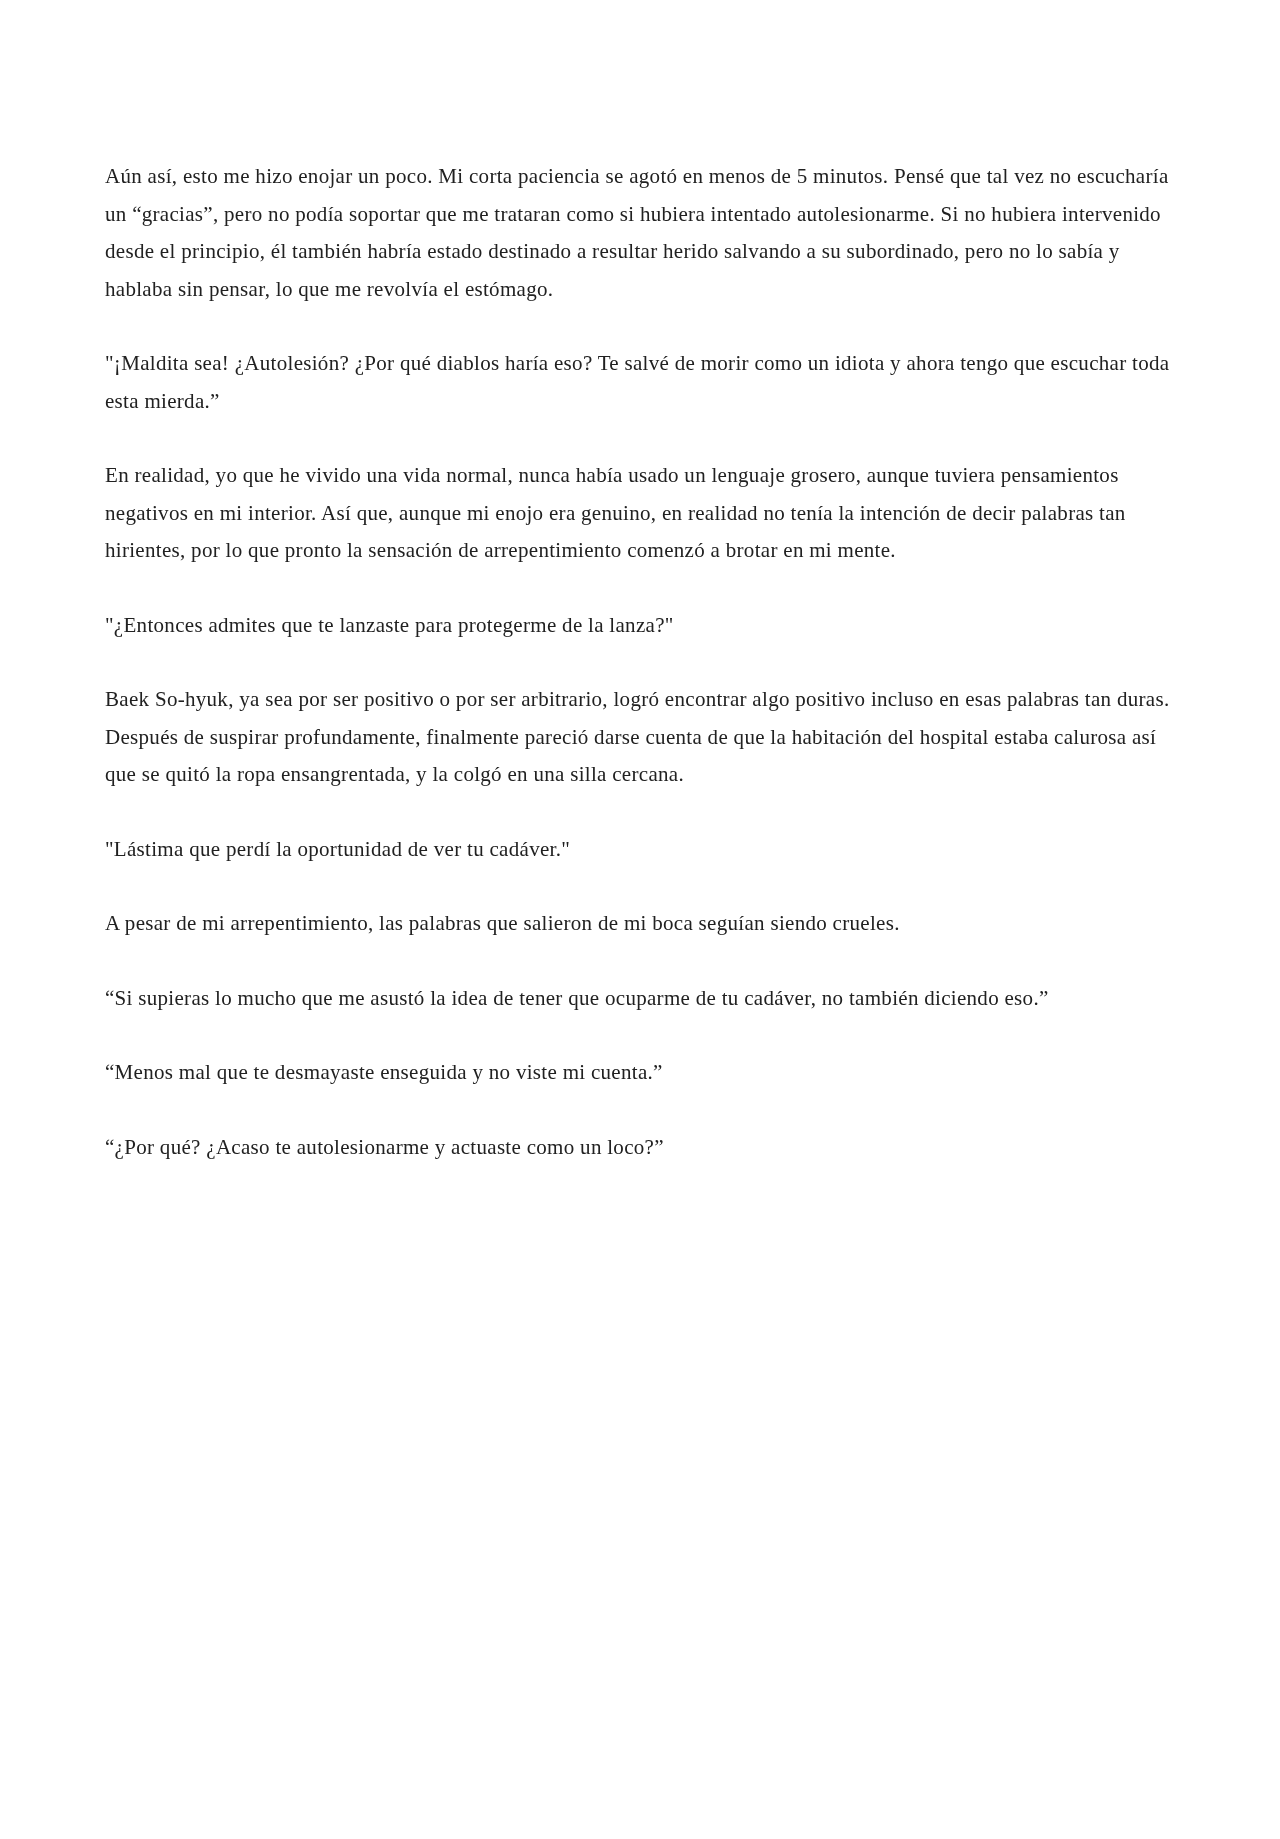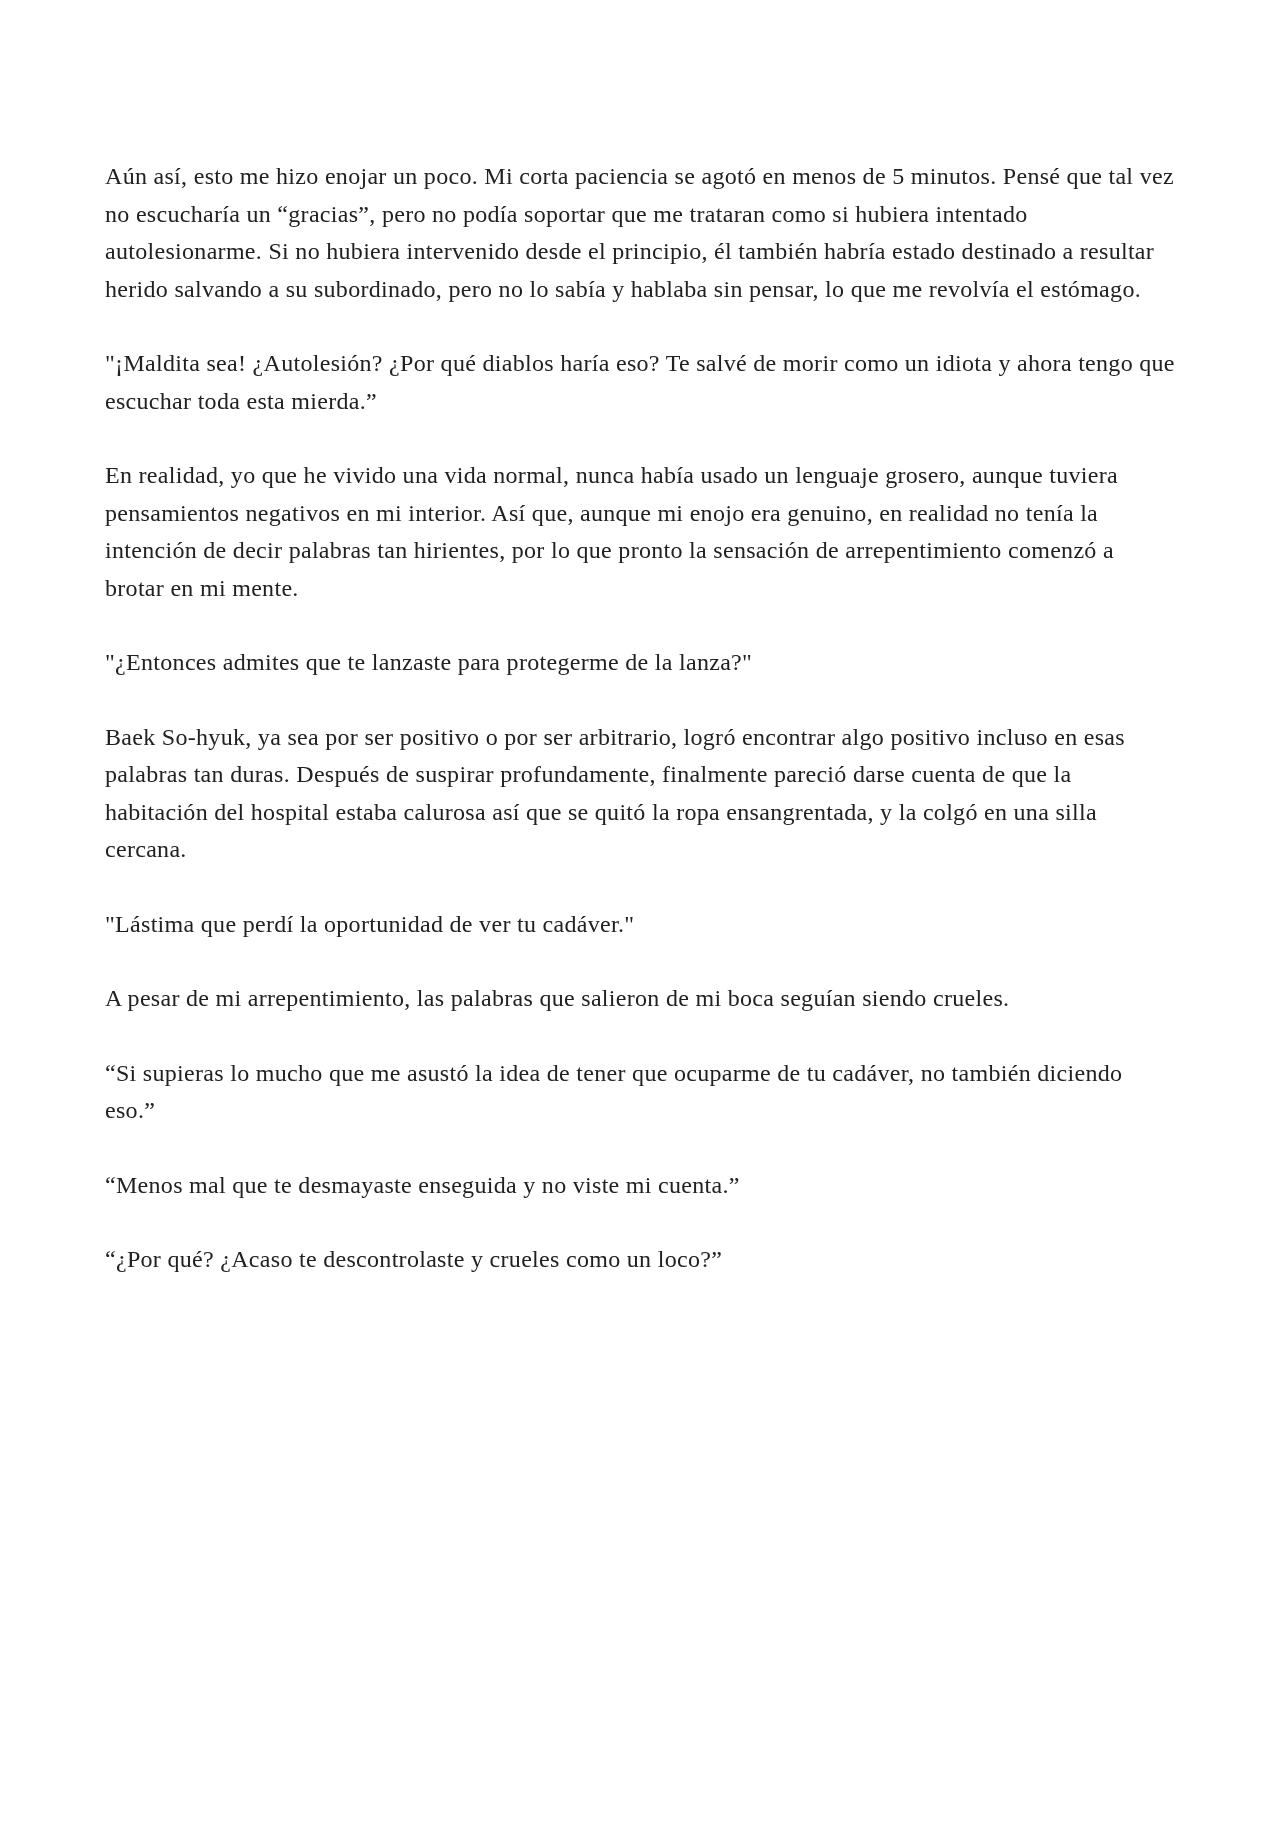--- a/index.html
+++ b/index.html
@@ -16,34 +16,34 @@
   }
   .page {
     box-sizing: border-box;
     width: 1280px;
     height: 1839px;
     padding: 158px 105px 0 105px;
     background: #ffffff;
   }
   .page p {
     margin: 0 0 37px 0;
-    font-size: 24px;
+    font-size: 21px;
     line-height: 37.5px;
     letter-spacing: 0.3px;
     text-align: left;
     white-space: pre-wrap;
   }
 </style>
 </head>
 <body>
 
 <div class="page">
   <p>Aún así, esto me hizo enojar un poco. Mi corta paciencia se agotó en menos de 5 minutos. Pensé que tal vez no escucharía un “gracias”, pero no podía soportar que me trataran como si hubiera intentado autolesionarme. Si no hubiera intervenido desde el principio, él también habría estado destinado a resultar herido salvando a su subordinado, pero no lo sabía y hablaba sin pensar, lo que me revolvía el estómago.</p>
   <p>"¡Maldita sea! ¿Autolesión? ¿Por qué diablos haría eso? Te salvé de morir como un idiota y ahora tengo que escuchar toda esta mierda.”</p>
   <p>En realidad, yo que he vivido una vida normal, nunca había usado un lenguaje grosero, aunque tuviera pensamientos negativos en mi interior. Así que, aunque mi enojo era genuino, en realidad no tenía la intención de decir palabras tan hirientes, por lo que pronto la sensación de arrepentimiento comenzó a brotar en mi mente.</p>
   <p>"¿Entonces admites que te lanzaste para protegerme de la lanza?"</p>
   <p>Baek So-hyuk, ya sea por ser positivo o por ser arbitrario, logró encontrar algo positivo incluso en esas palabras tan duras. Después de suspirar profundamente, finalmente pareció darse cuenta de que la habitación del hospital estaba calurosa así que se quitó la ropa ensangrentada, y la colgó en una silla cercana.</p>
   <p>"Lástima que perdí la oportunidad de ver tu cadáver."</p>
   <p>A pesar de mi arrepentimiento, las palabras que salieron de mi boca seguían siendo crueles.</p>
   <p>“Si supieras lo mucho que me asustó la idea de tener que ocuparme de tu cadáver, no también diciendo eso.”</p>
   <p>“Menos mal que te desmayaste enseguida y no viste mi cuenta.”</p>
-  <p>“¿Por qué? ¿Acaso te descontrolaste y crueles como un loco?”</p>
+  <p>“¿Por qué? ¿Acaso te autolesionarme y actuaste como un loco?”</p>
 </div>
 
 </body></html>

